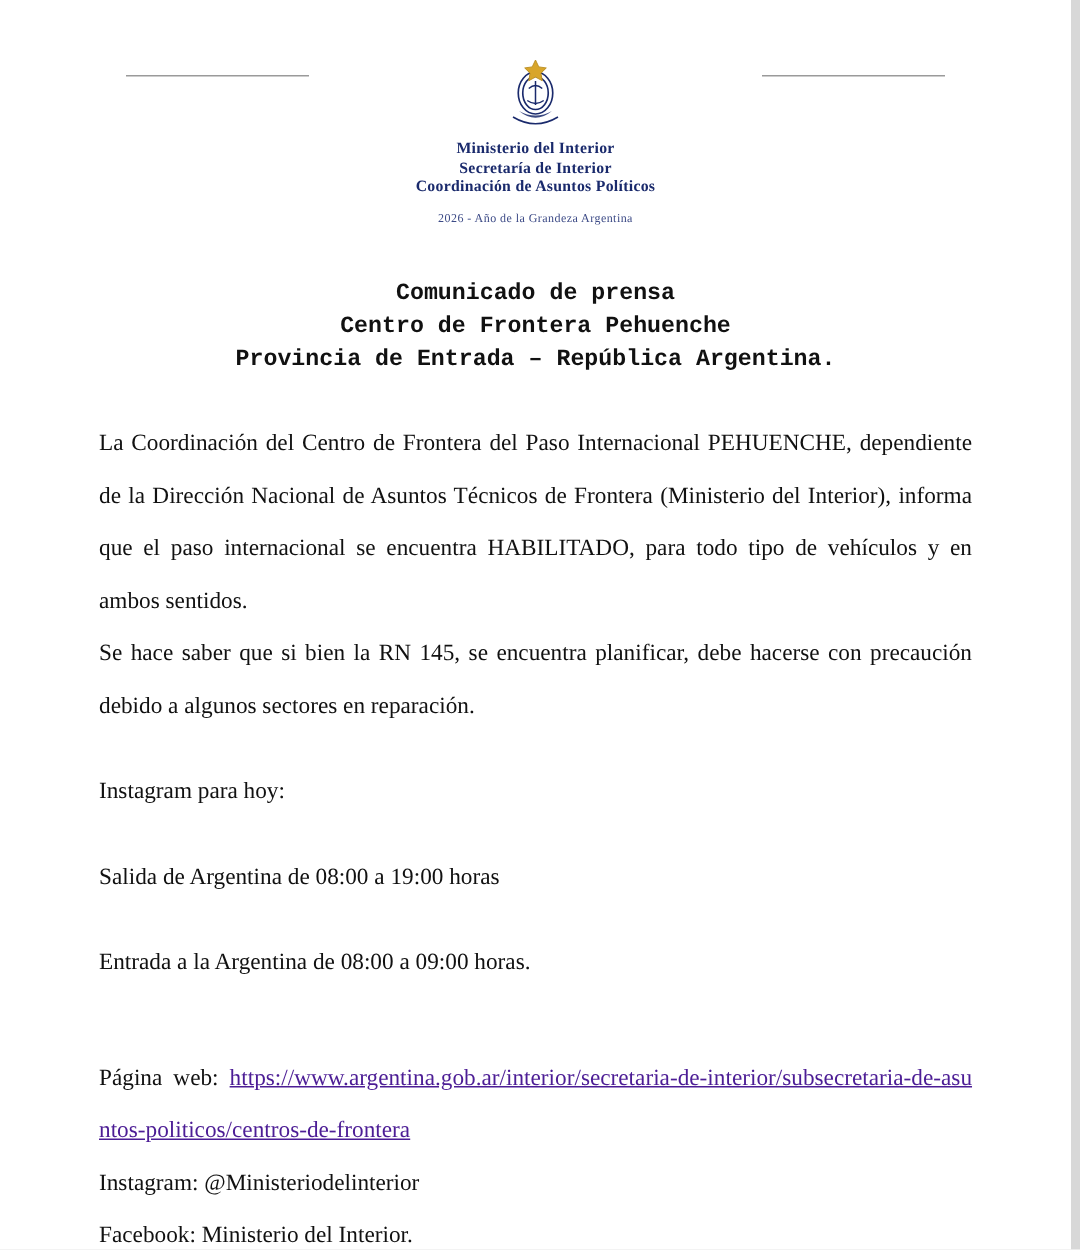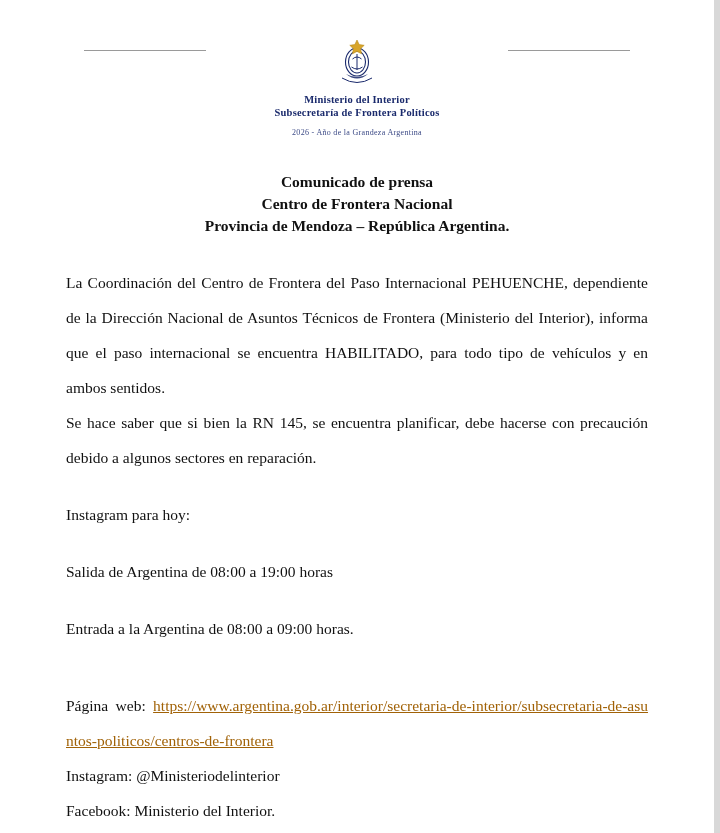--- a/index.html
+++ b/index.html
@@ -85,38 +85,39 @@
   }
 
   
   .titles {
     margin-top: 34px;
     text-align: center;
     font-weight: bold;
     font-size: 15.5px;
     line-height: 22px;
     color: #111;
+    font-family: Liberation Mono, monospace;
   }
   .titles .t-line { display: block; }
 
   
   .body-text {
     margin-top: 28px;
     font-size: 15.5px;
     line-height: 35px;
     color: #111;
     text-align: justify;
   }
   .para { margin: 0 0 0 0; }
   .para + .para { margin-top: 0; }
   .gap { height: 22px; }
   .gap-sm { height: 20px; }
 
   .link {
-    color: #a16207;
+    color: #4c1d95;
     text-decoration: underline;
     word-break: break-all;
   }
   .webrow {
     display: block;
     text-align: justify;
     text-align-last: justify;
   }
   .social { display: block; }
 
@@ -154,30 +155,31 @@
         </svg>
       </div>
 
       <div class="rule-row">
         <div class="rule left"></div>
         <div class="rule right"></div>
       </div>
 
       <div class="org-block">
         <span class="org-line">Ministerio del Interior</span>
-        <span class="org-line">Subsecretaría de Frontera Políticos</span>
+        <span class="org-line">Secretaría de Interior</span>
+        <span class="org-line">Coordinación de Asuntos Políticos</span>
       </div>
 
       <div class="year-motto">2026 - Año de la Grandeza Argentina</div>
     </div>
 
     <div class="titles">
       <span class="t-line">Comunicado de prensa</span>
-      <span class="t-line">Centro de Frontera Nacional</span>
-      <span class="t-line">Provincia de Mendoza – República Argentina.</span>
+      <span class="t-line">Centro de Frontera Pehuenche</span>
+      <span class="t-line">Provincia de Entrada – República Argentina.</span>
     </div>
 
     <div class="body-text">
       <p class="para">La Coordinación del Centro de Frontera del Paso Internacional PEHUENCHE, dependiente de la Dirección Nacional de Asuntos Técnicos de Frontera (Ministerio del Interior), informa que el paso internacional  se encuentra HABILITADO,  para todo tipo de vehículos y en ambos sentidos.</p>
       <p class="para">Se hace saber que si bien la  RN  145, se encuentra planificar, debe hacerse con precaución debido a algunos sectores en reparación.</p>
 
       <div class="gap"></div>
       <p class="para">Instagram para hoy:</p>
 
       <div class="gap"></div>

